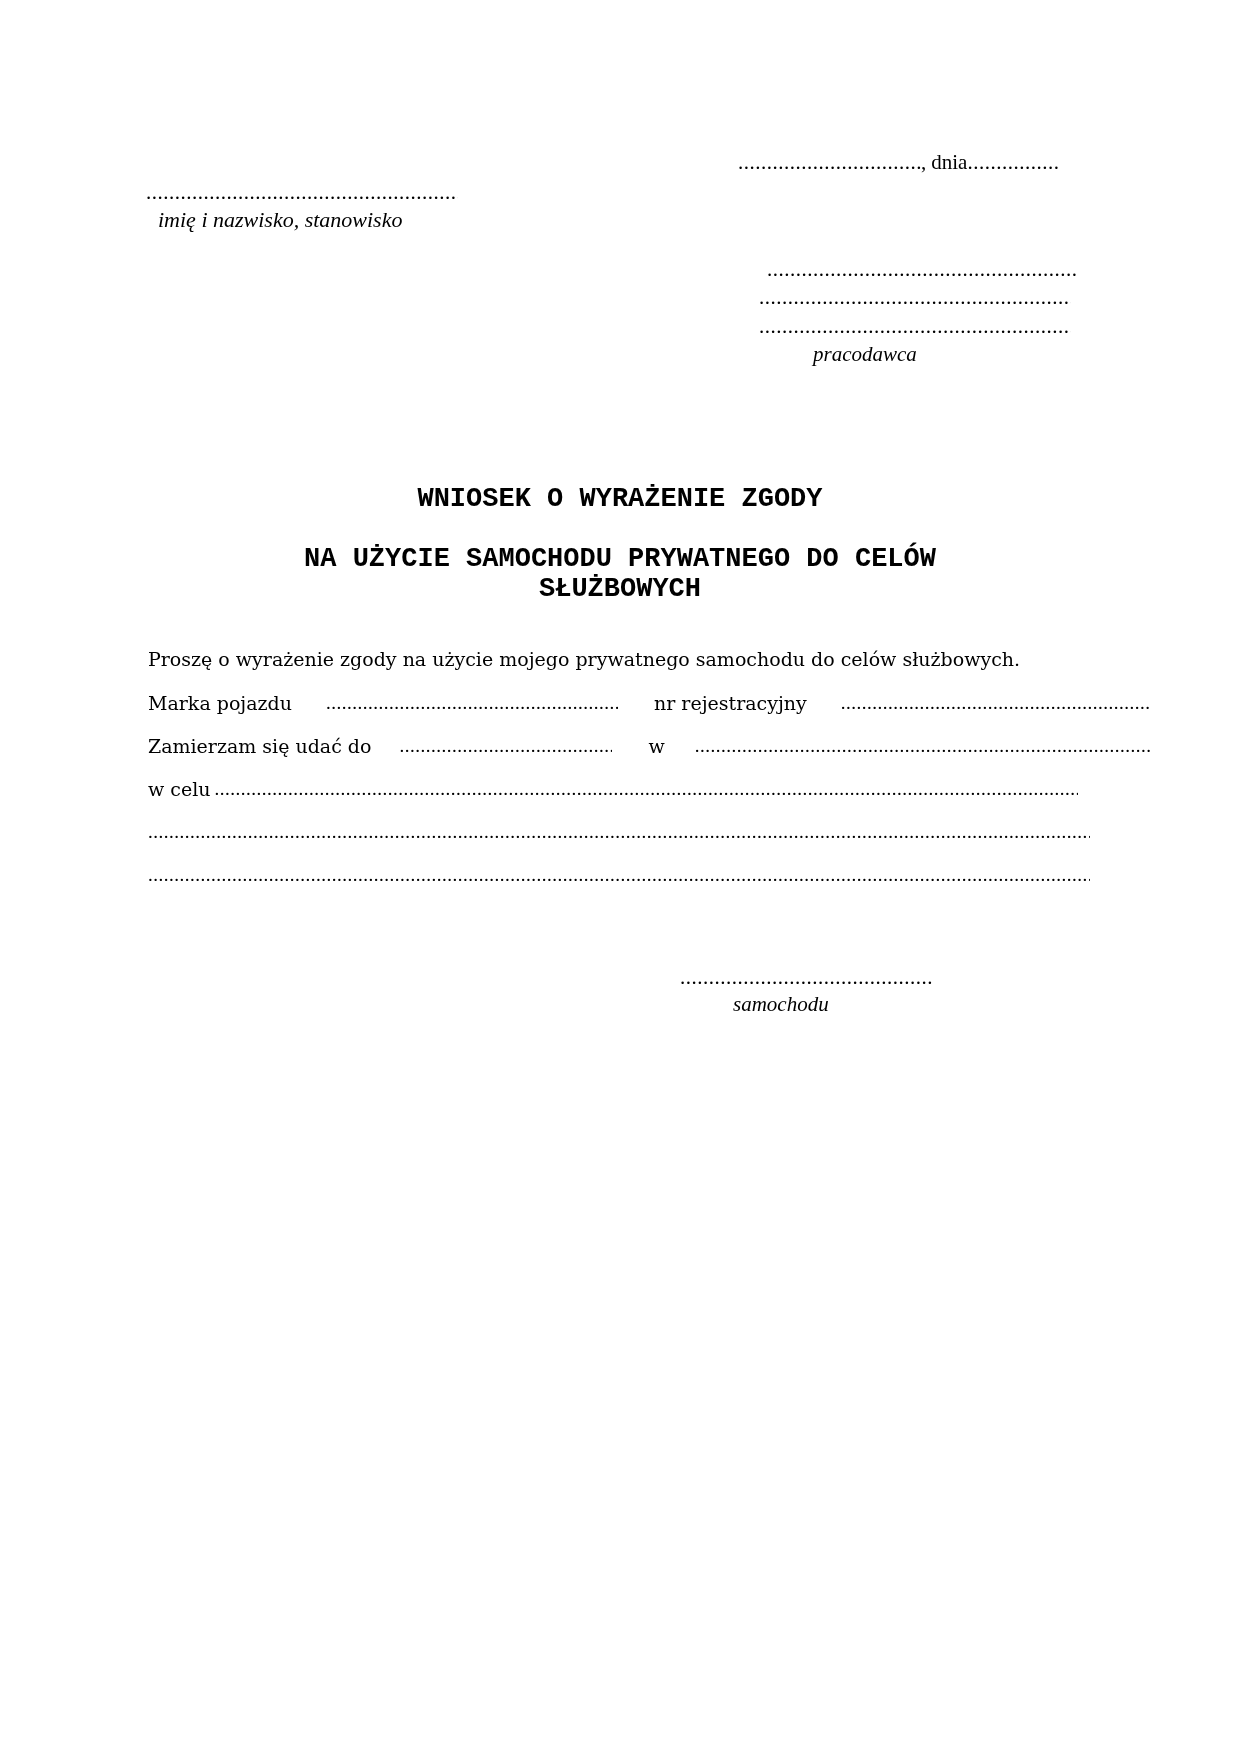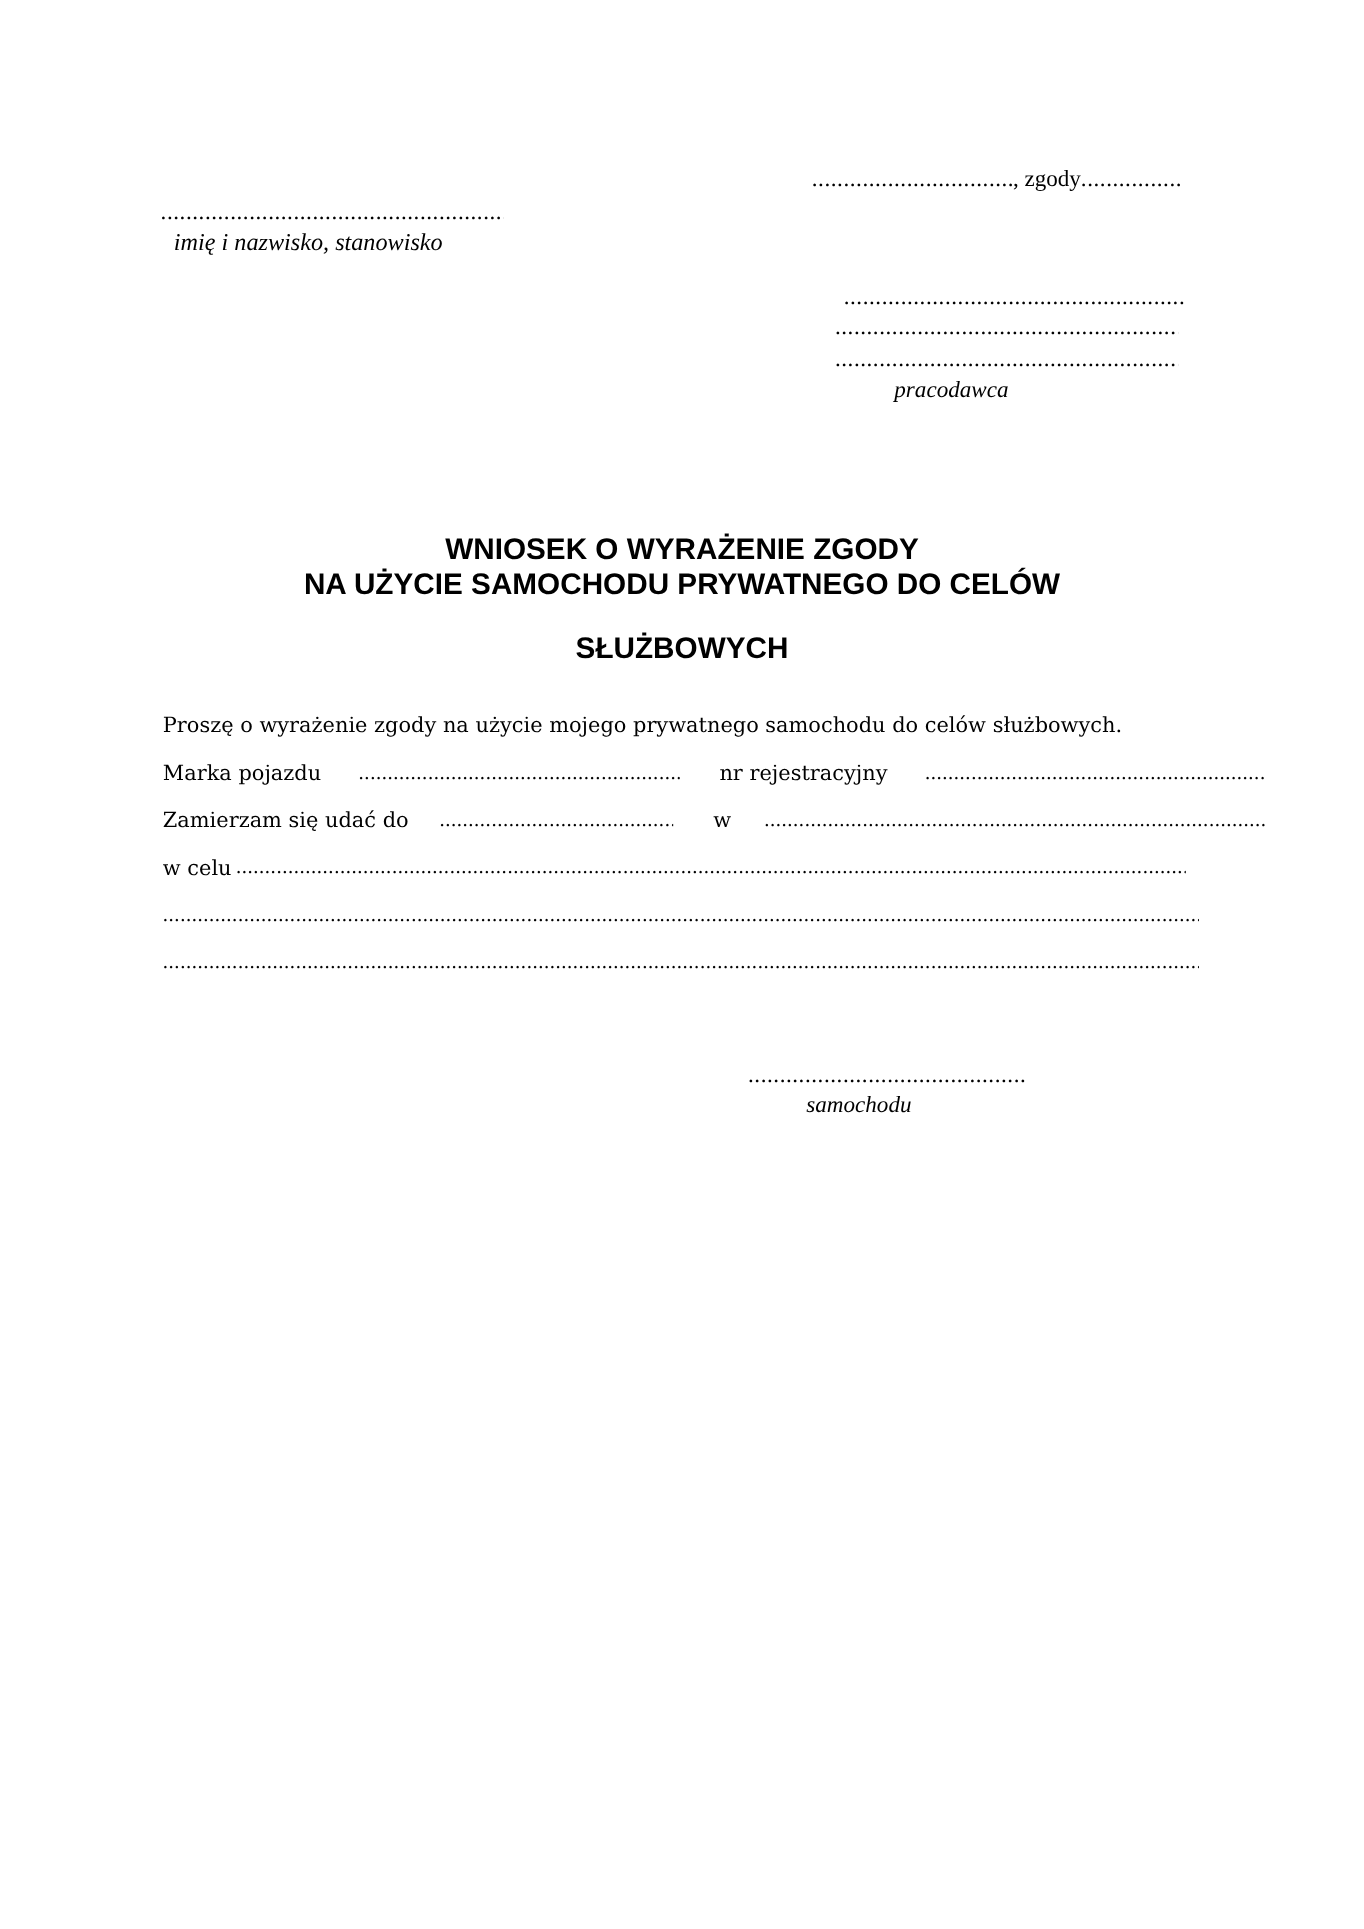--- a/index.html
+++ b/index.html
@@ -1,44 +1,44 @@
 <!DOCTYPE html>
 <html><head>
 <meta charset="utf-8">
 <style>
   html, body { margin: 0; padding: 0; background: #ffffff; }
   body { width: 1240px; height: 1754px; position: relative; overflow: hidden; color: #000; }
   .abs { position: absolute; white-space: nowrap; }
   .lserif { font-family: "Liberation Serif", "DejaVu Serif", serif; }
   .dots { overflow: hidden; white-space: nowrap; font-family: "Liberation Serif", serif; letter-spacing: 0.5px; }
   .ital { font-style: italic; }
-  .title { font-family: Liberation Sans, sans-serif; font-weight: bold; font-size: 27px; text-align: center; left: 0; width: 1240px; }
+  .title { font-family: Liberation Mono, monospace; font-weight: bold; font-size: 27px; text-align: center; left: 0; width: 1240px; }
   .row { position: absolute; left: 148px; display: flex; align-items: flex-end; white-space: nowrap; font-family: "DejaVu Serif", serif; font-size: 19px; }
   .row .dots { display: inline-block; font-size: 19px; }
 </style>
 </head>
 <body>
 
 <div class="abs lserif" style="left:738px; top:150px; font-size:21px; display:flex; align-items:baseline;">
   <span class="dots" style="width:183px; display:inline-block;">...............................................................................</span>
   <span>,</span>
-  <span style="margin-left:5px;">zgody</span>
+  <span style="margin-left:5px;">dnia</span>
   <span class="dots" style="width:92px; display:inline-block;">..........................................</span>
 </div>
 
 <div class="abs dots" style="left:146px; top:180px; width:312px; font-size:21px;">...........................................................................................................................</div>
 <div class="abs lserif ital" style="left:158px; top:207px; font-size:22px;">imię i nazwisko, stanowisko</div>
 
 <div class="abs dots" style="left:767px; top:257px; width:310px; font-size:21px;">...........................................................................................................................</div>
 <div class="abs dots" style="left:759px; top:285px; width:312px; font-size:21px;">...........................................................................................................................</div>
 <div class="abs dots" style="left:759px; top:314px; width:312px; font-size:21px;">...........................................................................................................................</div>
 <div class="abs lserif ital" style="left:813px; top:342px; font-size:21px;">pracodawca</div>
 
 <div class="abs title" style="top:484px;">WNIOSEK O WYRAŻENIE ZGODY</div>
-<div class="abs title" style="top:516px;">NA UŻYCIE SAMOCHODU PRYWATNEGO DO CELÓW</div>
+<div class="abs title" style="top:544px;">NA UŻYCIE SAMOCHODU PRYWATNEGO DO CELÓW</div>
 <div class="abs title" style="top:574px;">SŁUŻBOWYCH</div>
 
 <div class="row" style="top:648px;">
   <span>Proszę o wyrażenie zgody na użycie mojego prywatnego samochodu do celów służbowych.</span>
 </div>
 
 <div class="row" style="top:692px;gap:28px;">
   <span>Marka pojazdu</span>
   <span class="dots" style="width:292px; margin-left:6px;">...........................................................................................................................</span>
   <span style="margin-left:8px;">nr rejestracyjny</span>

